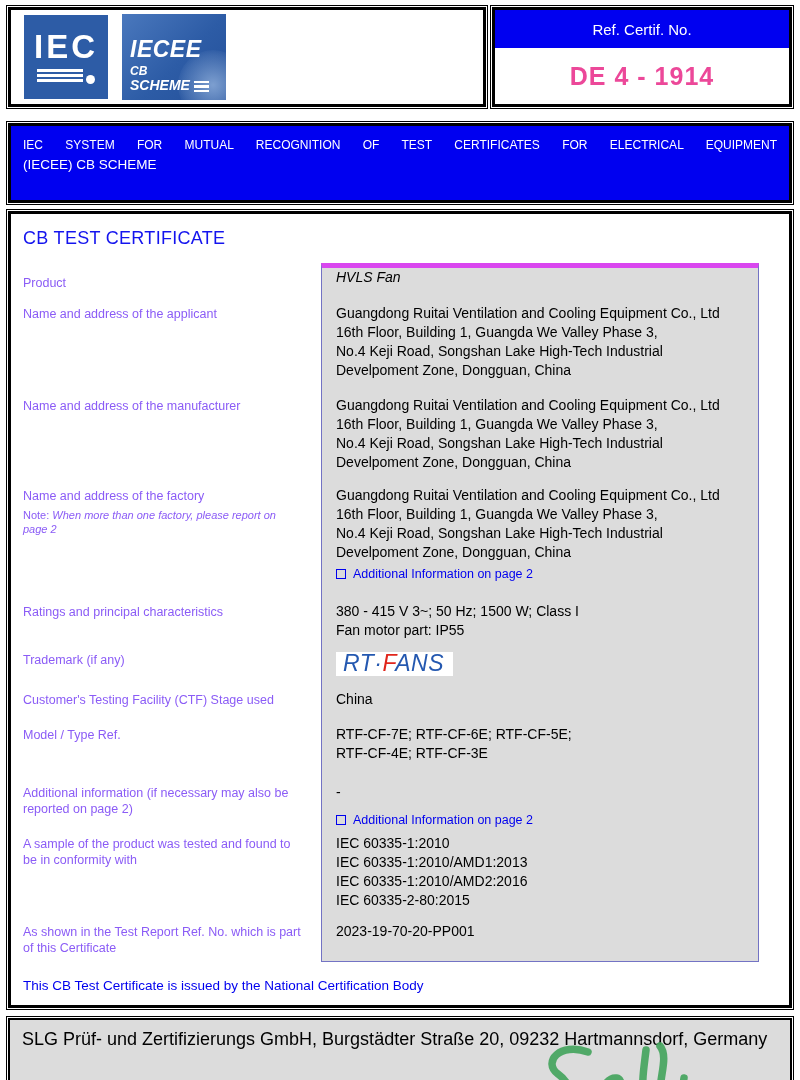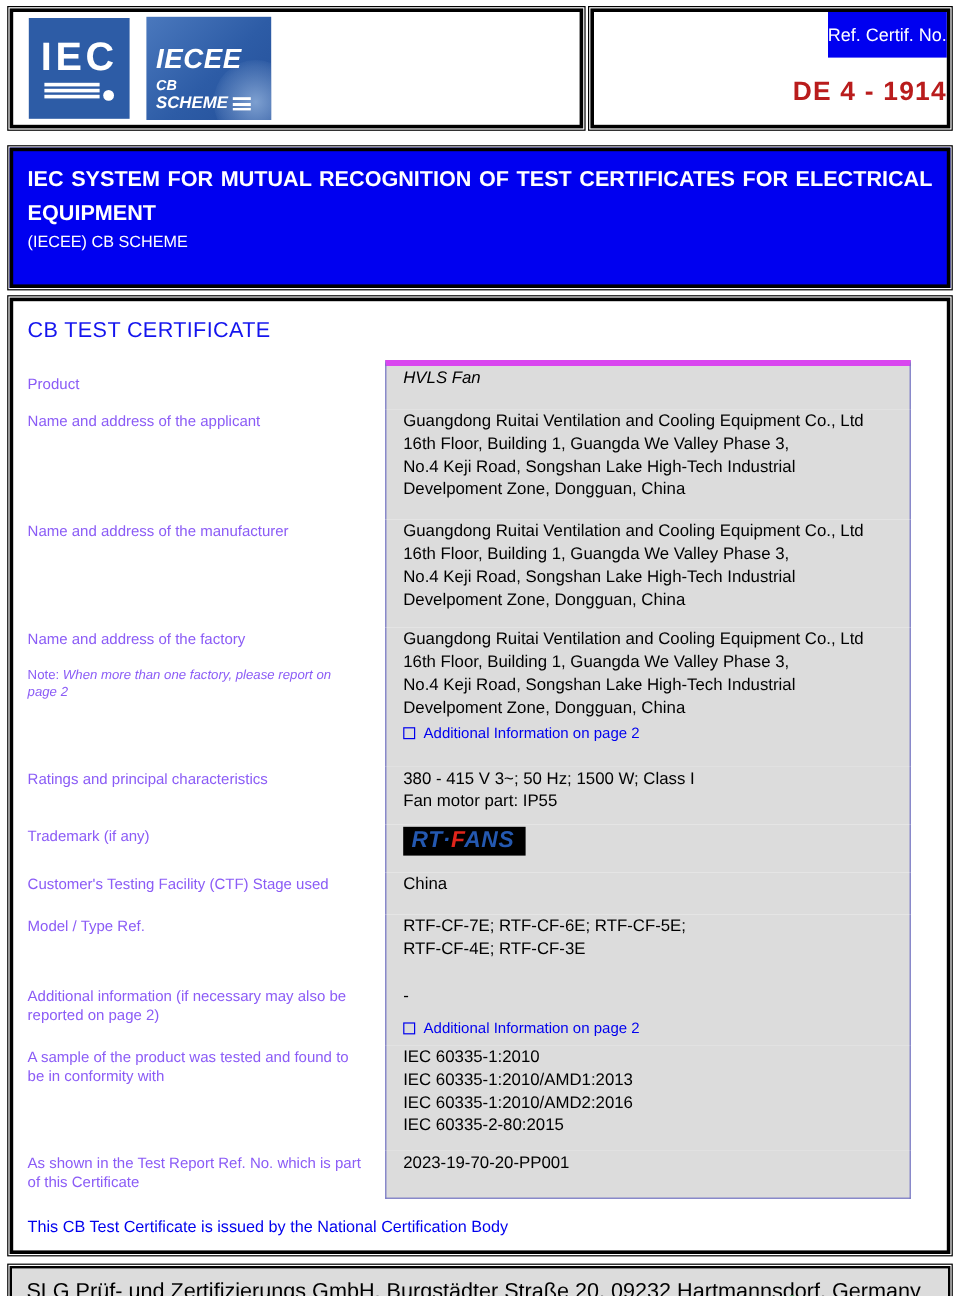--- a/index.html
+++ b/index.html
@@ -1,21 +1,21 @@
 <!DOCTYPE html>
 <html><head>
 <meta charset="utf-8">
 <style>
   * { margin:0; padding:0; box-sizing:border-box; }
   html,body { width:800px; height:1080px; background:#fff; overflow:hidden;
     font-family:"Liberation Sans","DejaVu Sans",sans-serif; }
   .page { width:800px; height:1080px; padding:5px 7px; position:relative; }
 
   
-  .dbox { border:3px solid #000; box-shadow:0 0 0 1px #fff, 0 0 0 2px #000; background:#fff;align-items:flex-end; }
+  .dbox { border:3px solid #000; box-shadow:0 0 0 1px #fff, 0 0 0 2px #000; background:#fff; }
 
   
   .hdr-row { display:flex; gap:6px; margin:2px 1px 0 1px; height:100px; }
   .hdr-logos { width:478px; display:flex; align-items:center; padding:5px 0 5px 13px; gap:14px; }
   .iec-sq { width:84px; height:84px; background:#2d5ca6; color:#fff; display:flex; flex-direction:column;
     justify-content:center; align-items:center; }
   .iec-txt { font-size:33px; font-weight:bold; letter-spacing:3px; line-height:1; margin-bottom:4px; }
   .iec-lines { width:58px; position:relative; }
   .iec-lines .bar { height:2.5px; background:#fff; margin:2.5px 0; width:46px; }
   .iec-lines .dot { position:absolute; right:0; bottom:0; width:9px; height:9px; border-radius:50%; background:#fff; }
@@ -27,50 +27,50 @@
   .iecee-sq::after { content:""; position:absolute; right:-22px; bottom:-20px; width:70px; height:70px;
     border-radius:50%; background:radial-gradient(circle,#7d9fd0 0%,rgba(125,159,208,.25) 60%,transparent 75%); }
   .iecee-title { font-size:23px; letter-spacing:.5px; line-height:1; margin-top:14px; position:relative; z-index:2; }
   .iecee-sub1 { font-size:12px; line-height:1.2; margin-top:3px; position:relative; z-index:2; }
   .iecee-sub2 { font-size:14px; line-height:1.1; position:relative; z-index:2; display:flex; align-items:center; gap:4px; }
   .bars3 { display:inline-block; width:15px; height:11px;
     background:repeating-linear-gradient(#fff 0 2.5px, transparent 2.5px 4.5px); }
   .hdr-ref { flex:1; display:flex; flex-direction:column; }
   .ref-strip { background:#0000f0; color:#fff; height:38px; display:flex; align-items:center; justify-content:center;
     font-size:15px; }
-  .ref-val { flex:1; display:flex; align-items:center; justify-content:center; color:#b91c1c;
-    font-size:22px; font-weight:bold; letter-spacing:1px; }
+  .ref-val { flex:1; display:flex; align-items:center; justify-content:center; color:#ec4899;
+    font-size:25px; font-weight:bold; letter-spacing:1px; }
 
   
   .banner { margin:16px 1px 0 1px; background:#0000f0; color:#fff; padding:10px 12px 24px 12px; }
-  .banner-l1 { font-size:18px; text-align:justify; text-align-last:justify; line-height:1.55;font-weight:bold; }
+  .banner-l1 { font-size:12px; text-align:justify; text-align-last:justify; line-height:1.55; }
   .banner-l2 { font-size:13.5px; line-height:1.55; }
 
   
   .main-box { margin:8px 1px 0 1px; padding:10px 4px 8px 10px; min-height:742px; }
   .cert-title { color:#1414ee; font-size:18px; margin:4px 0 14px 2px; letter-spacing:.3px; }
 
   .form { display:grid; grid-template-columns:300px 1fr; margin-right:26px; }
   .lbl { color:#8b5cf6; font-size:12.5px; line-height:1.3; padding:2px 18px 0 2px; }
   .lbl.first { padding-top:12px; }
-  .lbl-note { font-size:11px; margin-top:15px; }
+  .lbl-note { font-size:11px; margin-top:4px; }
   .lbl-note i { font-style:italic; }
   .val { background:#dcdcdc; border-left:1px solid #7373c4; border-right:1px solid #7373c4;
     color:#000; font-size:14px; line-height:19px; padding:0 10px 16px 14px; }
   .val.first { border-top:5px solid #d946ef; padding-bottom:17px;font-style:italic; }
   .val.last { border-bottom:1px solid #7373c4; padding-bottom:20px; }
   .pb12 { padding-bottom:12px !important; } .pb14 { padding-bottom:14px !important; }
   .pb16 { padding-bottom:16px !important; } .pb18 { padding-bottom:18px !important; }
   .pb20 { padding-bottom:20px !important; } .pb10 { padding-bottom:10px !important; }
   .pb4  { padding-bottom:4px  !important; }
   .chk { color:#0000ee; font-size:12.5px; display:flex; align-items:center; margin-top:3px; }
   .chk .box { width:10px; height:10px; border:1.5px solid #0000ee; display:inline-block; margin-right:7px; flex:0 0 auto; }
   .chk.mt8 { margin-top:9px; }
-  .tm-logo { display:inline-block; background:#000000; padding:2px 9px 3px 7px; margin-top:2px;
-    font-style:italic; font-weight:bold; font-size:19px; letter-spacing:.5px; }
+  .tm-logo { display:inline-block; background:#ffffff; padding:2px 9px 3px 7px; margin-top:2px;
+    font-style:italic; font-weight:normal; font-size:23px; letter-spacing:.5px; }
   .tm-blue { color:#2458b0; } .tm-red { color:#e0251b; }
 
   .issuer-line { color:#0000ee; font-size:13.5px; margin:16px 0 4px 2px; }
 
   
   .sig-box { margin:10px 1px 0 1px; background:#dcdcdc; border:2px solid #000;
     box-shadow:0 0 0 1px #fff, 0 0 0 2px #000; height:114px; position:relative; padding:9px 12px; }
   .sig-body { color:#000; font-size:18px; }
   .sig-svg { position:absolute; right:4px; bottom:2px; width:330px; height:88px; }
 

